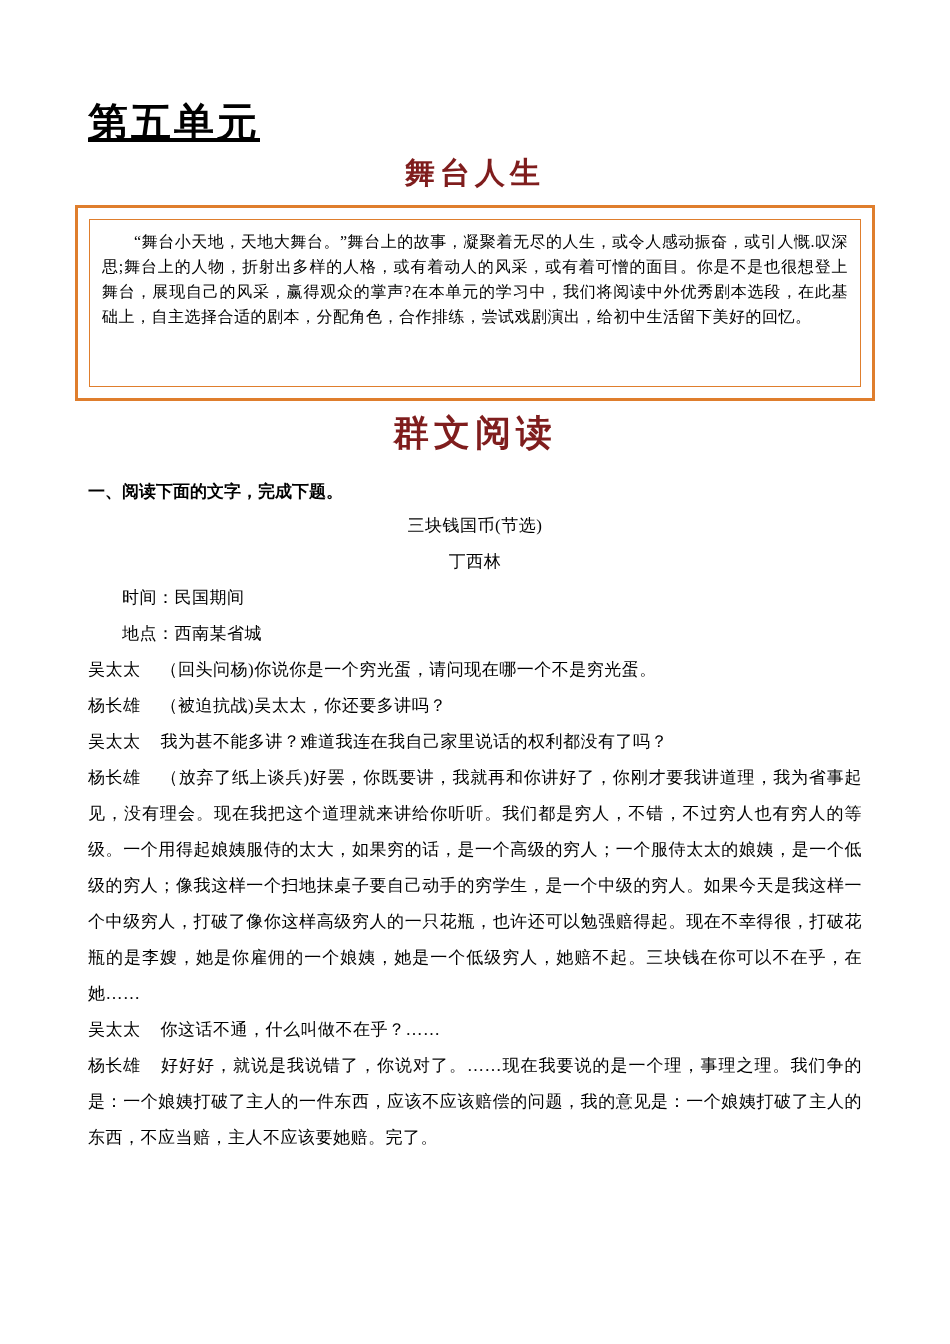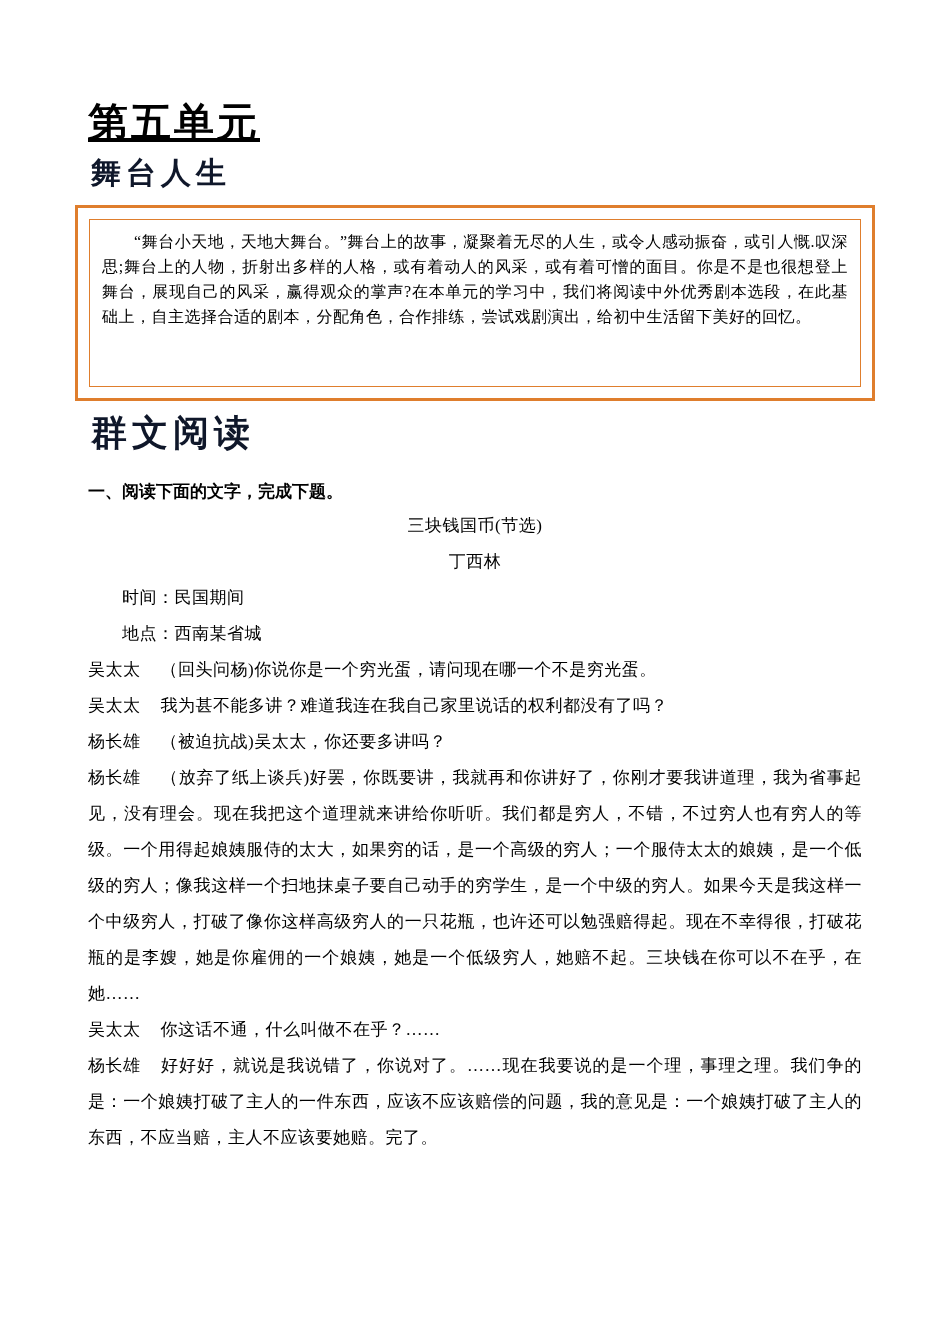--- a/index.html
+++ b/index.html
@@ -23,21 +23,22 @@
   .unit-title {
     margin: 100px 0 0 13px;
     font-size: 40px;
     font-weight: 700;
     line-height: 1.15;
     letter-spacing: 3px;
     font-family: "Liberation Serif", "DejaVu Serif", serif;
     text-decoration: underline;
   }
   .red-heading {
-    color: #0f172a;
+    color: #7f1d1d;
+    text-align: center;
     font-family: "Liberation Sans", "DejaVu Sans", sans-serif;
     font-weight: 700;
     margin: 16px;
   }
   .red-heading.stage-life {
     margin-top: 10px;
     font-size: 30px;
     letter-spacing: 5px;
     line-height: 1.1;
   }
@@ -122,25 +123,25 @@
 
     <p class="stage-direction">时间：民国期间</p>
 
     <p class="stage-direction">地点：西南某省城</p>
 
     <p class="dialogue">
       <span class="speaker">吴太太</span><span class="speech">（回头问杨)你说你是一个穷光蛋，请问现在哪一个不是穷光蛋。</span>
     </p>
 
     <p class="dialogue">
-      <span class="speaker">吴太太</span><span class="speech">我为甚不能多讲？难道我连在我自己家里说话的权利都没有了吗？</span>
+      <span class="speaker">杨长雄</span><span class="speech">（被迫抗战)吴太太，你还要多讲吗？</span>
     </p>
 
     <p class="dialogue">
-      <span class="speaker">杨长雄</span><span class="speech">（被迫抗战)吴太太，你还要多讲吗？</span>
+      <span class="speaker">吴太太</span><span class="speech">我为甚不能多讲？难道我连在我自己家里说话的权利都没有了吗？</span>
     </p>
 
     <p class="dialogue">
       <span class="speaker">杨长雄</span><span class="speech">（放弃了纸上谈兵)好罢，你既要讲，我就再和你讲好了，你刚才要我讲道理，我为省事起见，没有理会。现在我把这个道理就来讲给你听听。我们都是穷人，不错，不过穷人也有穷人的等级。一个用得起娘姨服侍的太大，如果穷的话，是一个高级的穷人；一个服侍太太的娘姨，是一个低级的穷人；像我这样一个扫地抹桌子要自己动手的穷学生，是一个中级的穷人。如果今天是我这样一个中级穷人，打破了像你这样高级穷人的一只花瓶，也许还可以勉强赔得起。现在不幸得很，打破花瓶的是李嫂，她是你雇佣的一个娘姨，她是一个低级穷人，她赔不起。三块钱在你可以不在乎，在她……</span>
     </p>
 
     <p class="dialogue">
       <span class="speaker">吴太太</span><span class="speech">你这话不通，什么叫做不在乎？……</span>
     </p>
 

